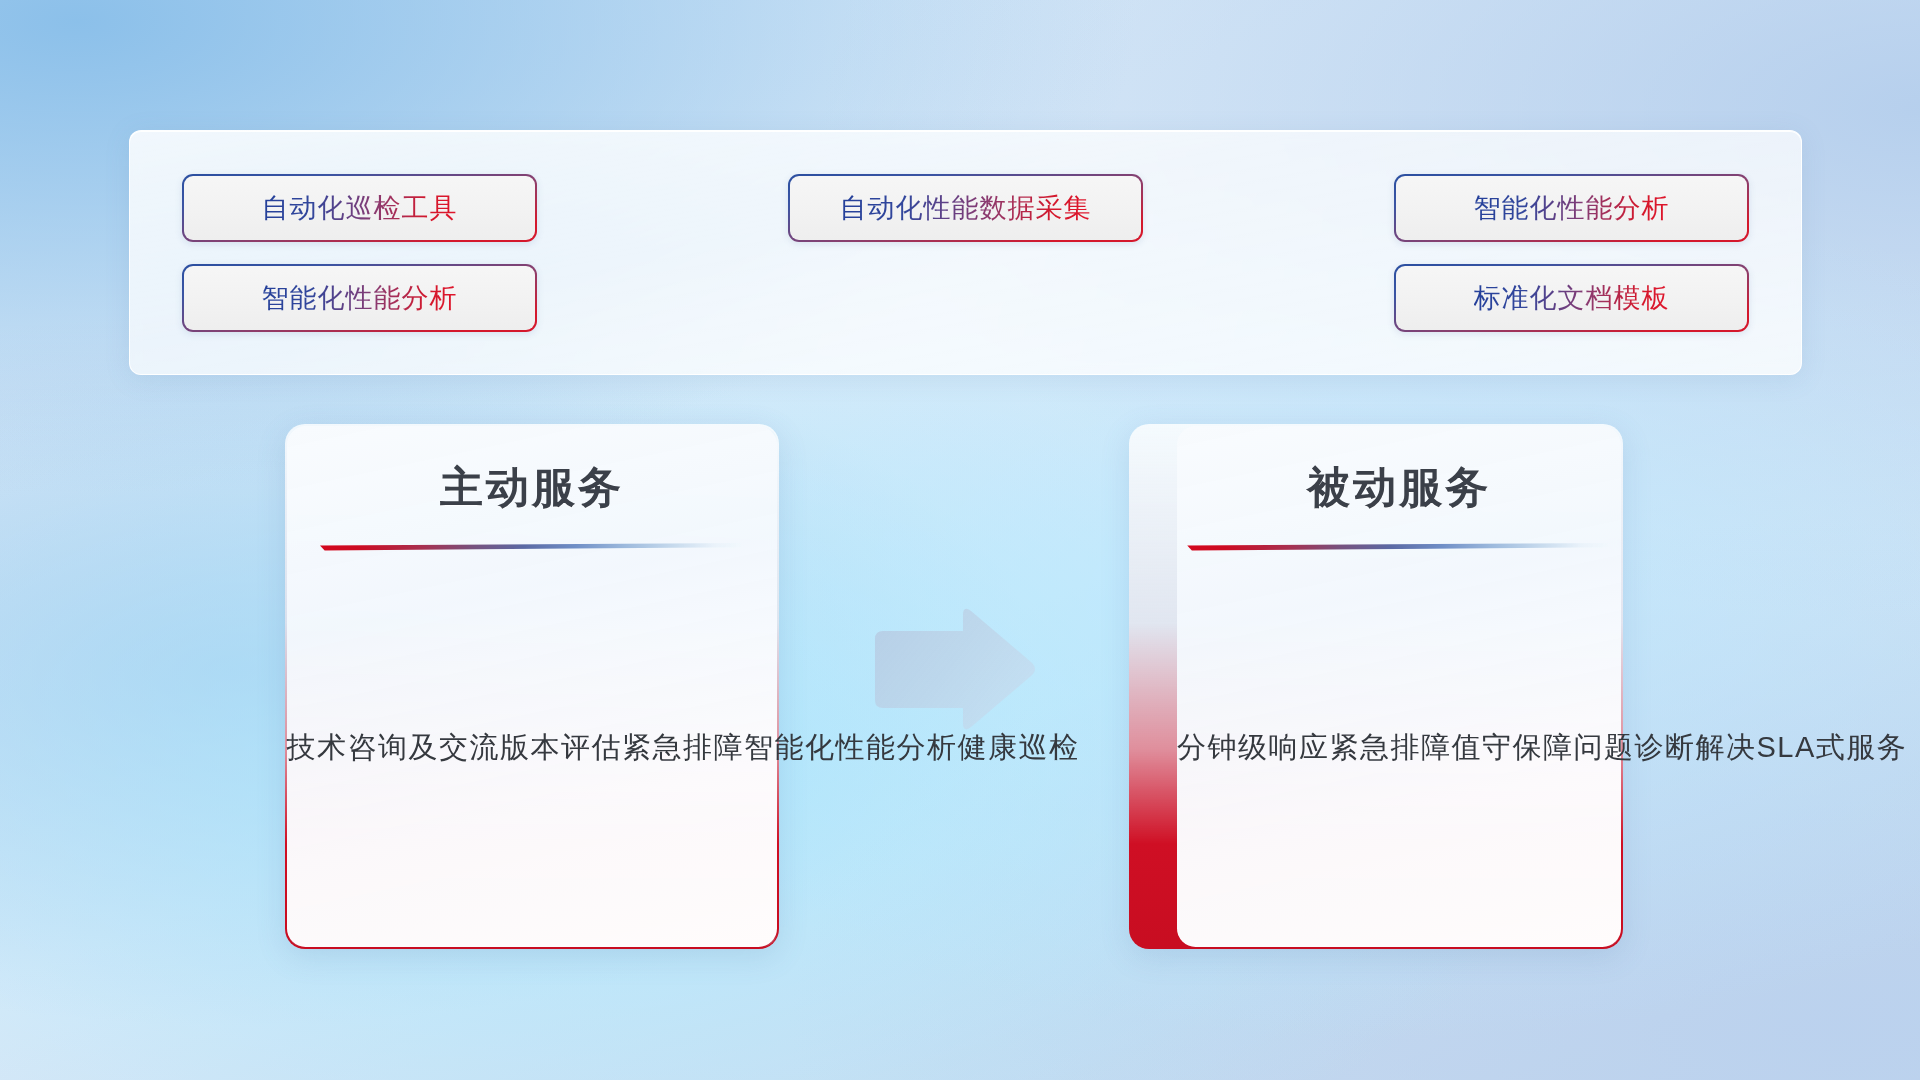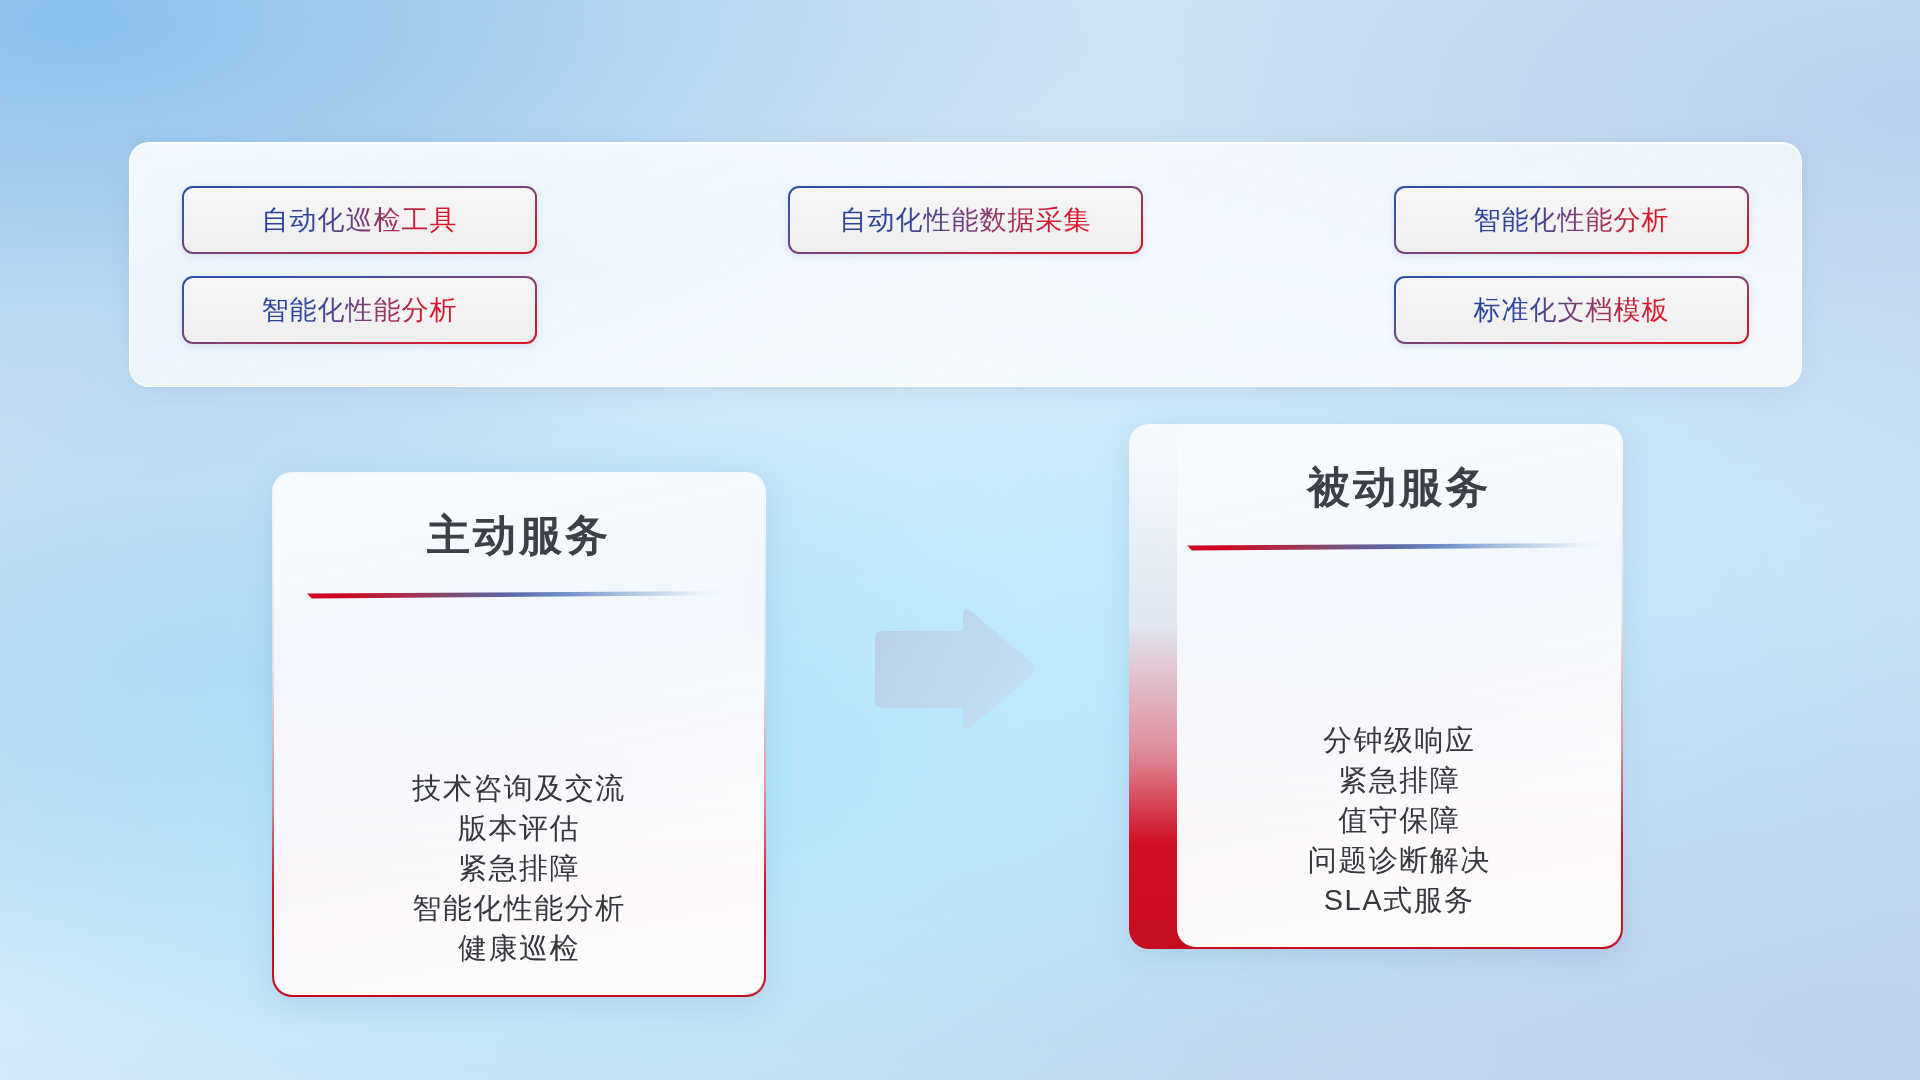--- a/index.html
+++ b/index.html
@@ -22,23 +22,23 @@
       radial-gradient(80% 70% at 72% 56%,  rgba(186,232,255,0.75) 0%, rgba(186,232,255,0.00) 58%),
       radial-gradient(110% 90% at 100% 10%,rgba(176,203,235,0.85) 0%, rgba(176,203,235,0.00) 52%),
       radial-gradient(100% 85% at 96% 95%, rgba(186,209,238,0.90) 0%, rgba(186,209,238,0.00) 55%),
       radial-gradient(70% 55% at 12% 62%,  rgba(150,186,228,0.60) 0%, rgba(150,186,228,0.00) 60%),
       linear-gradient(160deg, #cfe4f6 0%, #d8e9f8 28%, #dceaf8 55%, #c9dcf0 82%, #c3d6ec 100%);
   }
 
   
   .top-panel {
     position: absolute;
-    left: 129px;  top: 142px;
+    left: 129px;  top: 130px;
     width: 1673px; height: 245px;
-    border-radius: 20px;
+    border-radius: 12px;
     background: linear-gradient(170deg, rgba(255,255,255,0.86) 0%, rgba(255,255,255,0.70) 40%, rgba(255,255,255,0.80) 100%);
     border: 1px solid rgba(255,255,255,0.92);
     box-shadow: 0 4px 26px rgba(90,130,175,0.13), inset 0 1px 0 rgba(255,255,255,0.95);
     backdrop-filter: blur(6px);
     display: flex;
     flex-direction: column;
     justify-content: center;
     padding: 0 52px;
     gap: 22px;
   }
@@ -90,21 +90,21 @@
   .card-inner {
     width: 100%; height: 100%;
     border-radius: 18.5px;
     background: linear-gradient(168deg, rgba(248,251,254,0.97) 0%, rgba(243,248,253,0.95) 34%, rgba(252,253,255,0.98) 70%, rgba(255,255,255,0.99) 100%);
     display: flex;
     flex-direction: column;
     align-items: center;
     padding-top: 33px;
     backdrop-filter: blur(4px);
   }
-  #card-left  { left: 272px; margin-top: 48px; }
+  #card-left  { left: 285px; }
   #card-right { left: 1129px; padding-left: 48px; }
 
   .card-title {
     font-size: 43px;
     font-weight: bold;
     color: #3b4049;
     letter-spacing: 3px;
     text-shadow: 0 1px 0 rgba(255,255,255,0.8);
   }
 
@@ -118,25 +118,25 @@
                 #a8304f 24%, #77517e 36%,
                 #5b69a4 48%, #6f8ec6 60%,
                 #9dbadd 72%, #c9dcee 84%,
                 rgba(222,235,247,0.45) 93%,
                 rgba(255,255,255,0) 100%);
     clip-path: polygon(1.1% 100%, 0% 44%, 100% 16%, 100% 62%);
   }
 
   .card-list {
     display: flex;
-    flex-direction: column;
+    flex-direction: row;
     align-items: center;
     width: 100%;
     flex: 1;
-    justify-content: flex-end;
+    justify-content: space-between;
     padding: 6px 0 26px;
   }
   .card-list-item {
     font-size: 29px;
     color: #35393f;
     letter-spacing: 1.5px;
     white-space: nowrap;
   }
 
   

